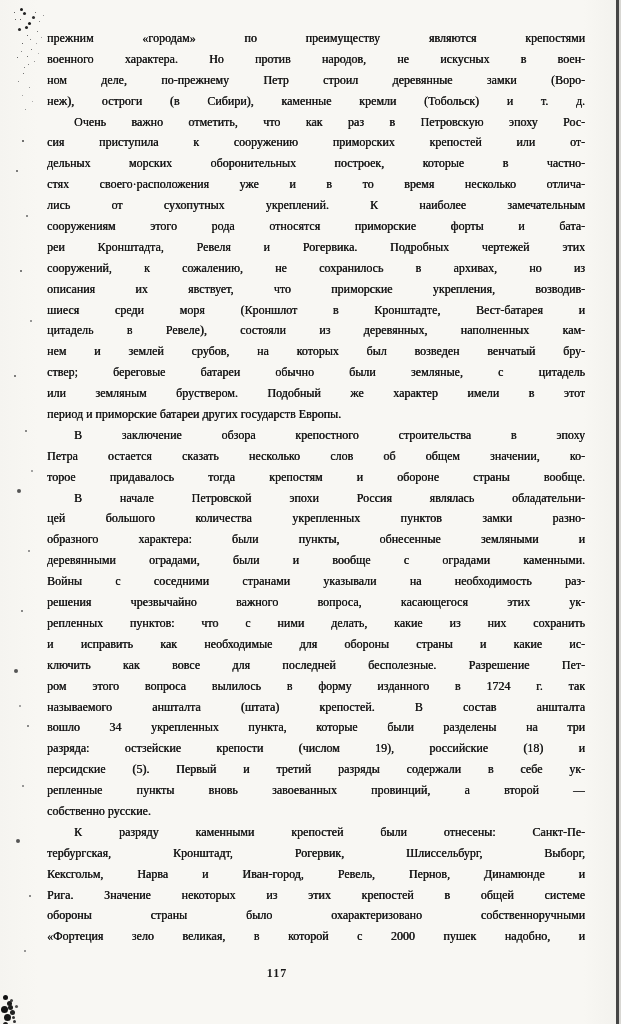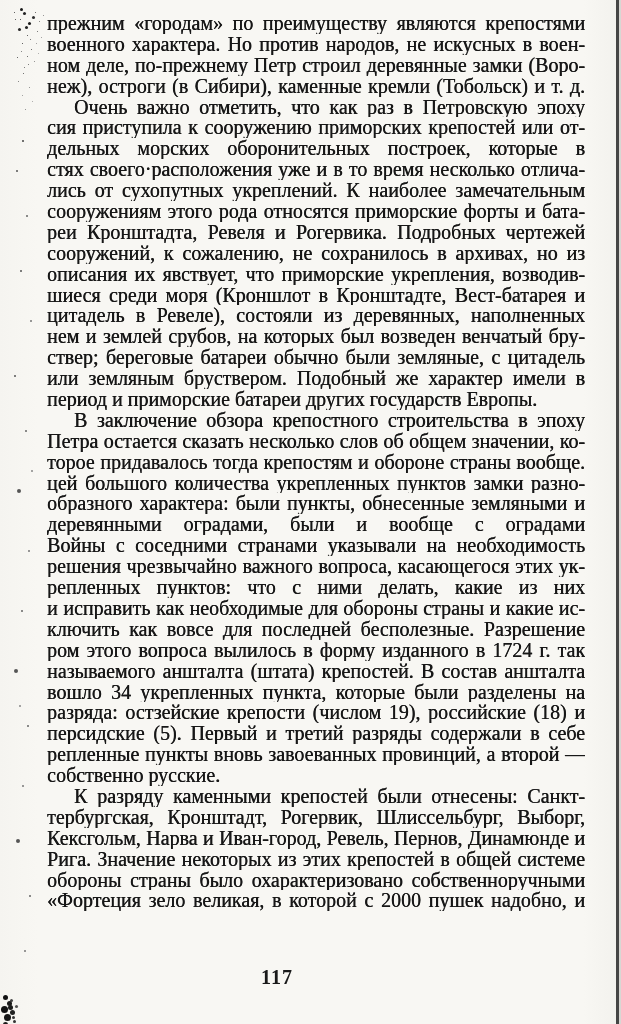--- a/index.html
+++ b/index.html
@@ -9,39 +9,39 @@
     position: relative;
     overflow: hidden;
     font-family: "Liberation Serif", serif;
   }
   .scan-page {
     position: absolute; inset: 0;
     background: linear-gradient(90deg, #f5f4f0 0%, #f8f7f3 6%, #f8f7f3 94%, #f2f1ed 100%);
   }
   .text-block {
     position: absolute;
-    left: 47px; top: 13px; width: 538px;
-    font-size: 20px;
+    left: 47px; top: 28px; width: 538px;
+    font-size: 12px;
     line-height: 20.9px;
     color: #171717;
     text-shadow: 0.35px 0 0 currentColor;
   }
   .line {
     text-align: justify;
     text-align-last: justify;
     height: 20.9px;
     overflow: hidden;
   }
   .line.indent { text-indent: 27px; }
   .line.lastline { text-align-last: left; }
   .page-number {
     position: absolute;
     left: 47px; top: 966px; width: 460px;
     text-align: center;
-    font-size: 20px;
+    font-size: 12px;
     font-weight: bold;
     color: #1a1a1a;
     letter-spacing: 1px;
   }
   .edge-line {
     position: absolute; top: 0; right: 2px;
     width: 3px; height: 1024px;
     background: #454545;
   }
   .edge-sliver {
@@ -104,20 +104,21 @@
       <div class="line">описания их явствует, что приморские укрепления, возводив-</div>
       <div class="line">шиеся среди моря (Кроншлот в Кронштадте, Вест-батарея и</div>
       <div class="line">цитадель в Ревеле), состояли из деревянных, наполненных кам-</div>
       <div class="line">нем и землей срубов, на которых был возведен венчатый бру-</div>
       <div class="line">ствер; береговые батареи обычно были земляные, с цитадель</div>
       <div class="line">или земляным бруствером. Подобный же характер имели в этот</div>
       <div class="line lastline">период и приморские батареи других государств Европы.</div>
       <div class="line indent">В заключение обзора крепостного строительства в эпоху</div>
       <div class="line">Петра остается сказать несколько слов об общем значении, ко-</div>
       <div class="line">торое придавалось тогда крепостям и обороне страны вообще.</div>
+      <div class="line indent">В начале Петровской эпохи Россия являлась обладательни-</div>
       <div class="line">цей большого количества укрепленных пунктов замки разно-</div>
       <div class="line">образного характера: были пункты, обнесенные земляными и</div>
       <div class="line">деревянными оградами, были и вообще с оградами каменными.</div>
       <div class="line">Войны с соседними странами указывали на необходимость раз-</div>
       <div class="line">решения чрезвычайно важного вопроса, касающегося этих ук-</div>
       <div class="line">репленных пунктов: что с ними делать, какие из них сохранить</div>
       <div class="line">и исправить как необходимые для обороны страны и какие ис-</div>
       <div class="line">ключить как вовсе для последней бесполезные. Разрешение Пет-</div>
       <div class="line">ром этого вопроса вылилось в форму изданного в 1724 г. так</div>
       <div class="line">называемого аншталта (штата) крепостей. В состав аншталта</div>

